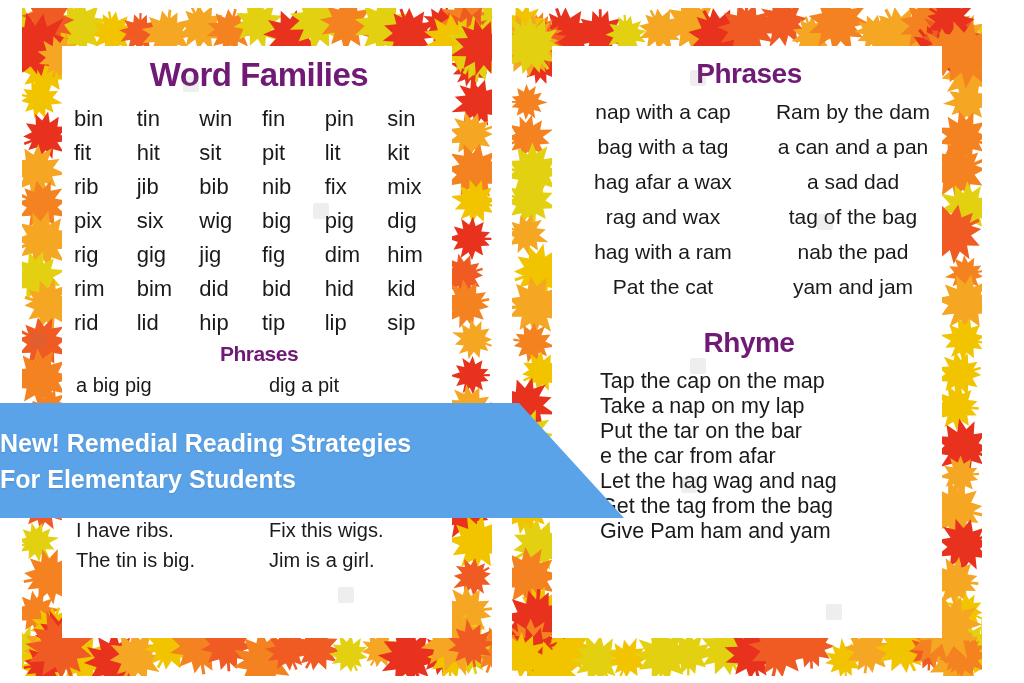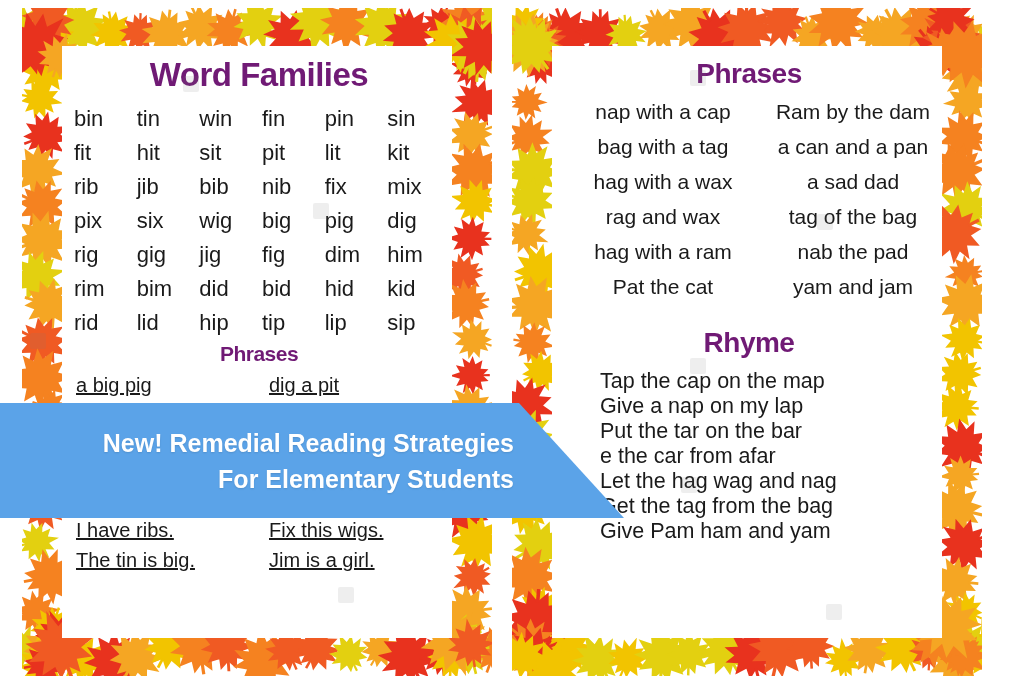--- a/index.html
+++ b/index.html
@@ -65,21 +65,20 @@
   .word-grid span { text-align: left; white-space: nowrap; }
 
   
   .two-col {
     display: grid;
     grid-template-columns: 1fr 1fr;
     row-gap: 7px;
     column-gap: 6px;
     font-size: 20px;
     padding-left: 14px;
-    text-decoration: underline;
   }
   .two-col span { white-space: nowrap; }
 
   
   .phrase-two-col {
     display: grid;
     grid-template-columns: 1fr 1fr;
     row-gap: 11px;
     column-gap: 4px;
     font-size: 21px;
@@ -112,21 +111,21 @@
     inset: 0;
     background: #5ba3e8;
     clip-path: polygon(0 0, 519px 0, 624px 115px, 0 115px);
   }
   #promo-banner .promo-text {
     position: absolute;
     inset: 0;
     display: flex;
     flex-direction: column;
     justify-content: center;
-    align-items: flex-end;
+    align-items: flex-start;
     padding-right: 110px;
     color: #ffffff;
     font-weight: bold;
     font-size: 25px;
     line-height: 1.45;
     text-shadow: 0 1px 2px rgba(0,0,0,0.12);
   }
 
   
   .wm {
@@ -960,35 +959,35 @@
   </div>
 
   <div class="content">
     <div class="sec-title title-lg">Phrases</div>
 
     <div class="phrase-two-col" id="right-phrases">
         <span>nap with a cap</span>
         <span>Ram by the dam</span>
         <span>bag with a tag</span>
         <span>a can and a pan</span>
-        <span>hag with a wax</span>
+        <span>hag afar a wax</span>
         <span>a sad dad</span>
         <span>rag and wax</span>
         <span>tag of the bag</span>
         <span>hag with a ram</span>
         <span>nab the pad</span>
         <span>Pat the cat</span>
         <span>yam and jam</span>
       </div>
 
     <div class="sec-title title-lg" style="margin-top:28px">Rhyme</div>
 
     <div class="rhyme-list" id="rhyme-lines">
         <span>Tap the cap on the map</span>
-        <span>Give a nap on my lap</span>
+        <span>Take a nap on my lap</span>
         <span>Put the tar on the bar</span>
         <span>e the car from afar</span>
         <span>Let the hag wag and nag</span>
         <span>Get the tag from the bag</span>
         <span>Give Pam ham and yam</span>
       </div>
   </div>
 </div>
 
 <div id="promo-banner">

